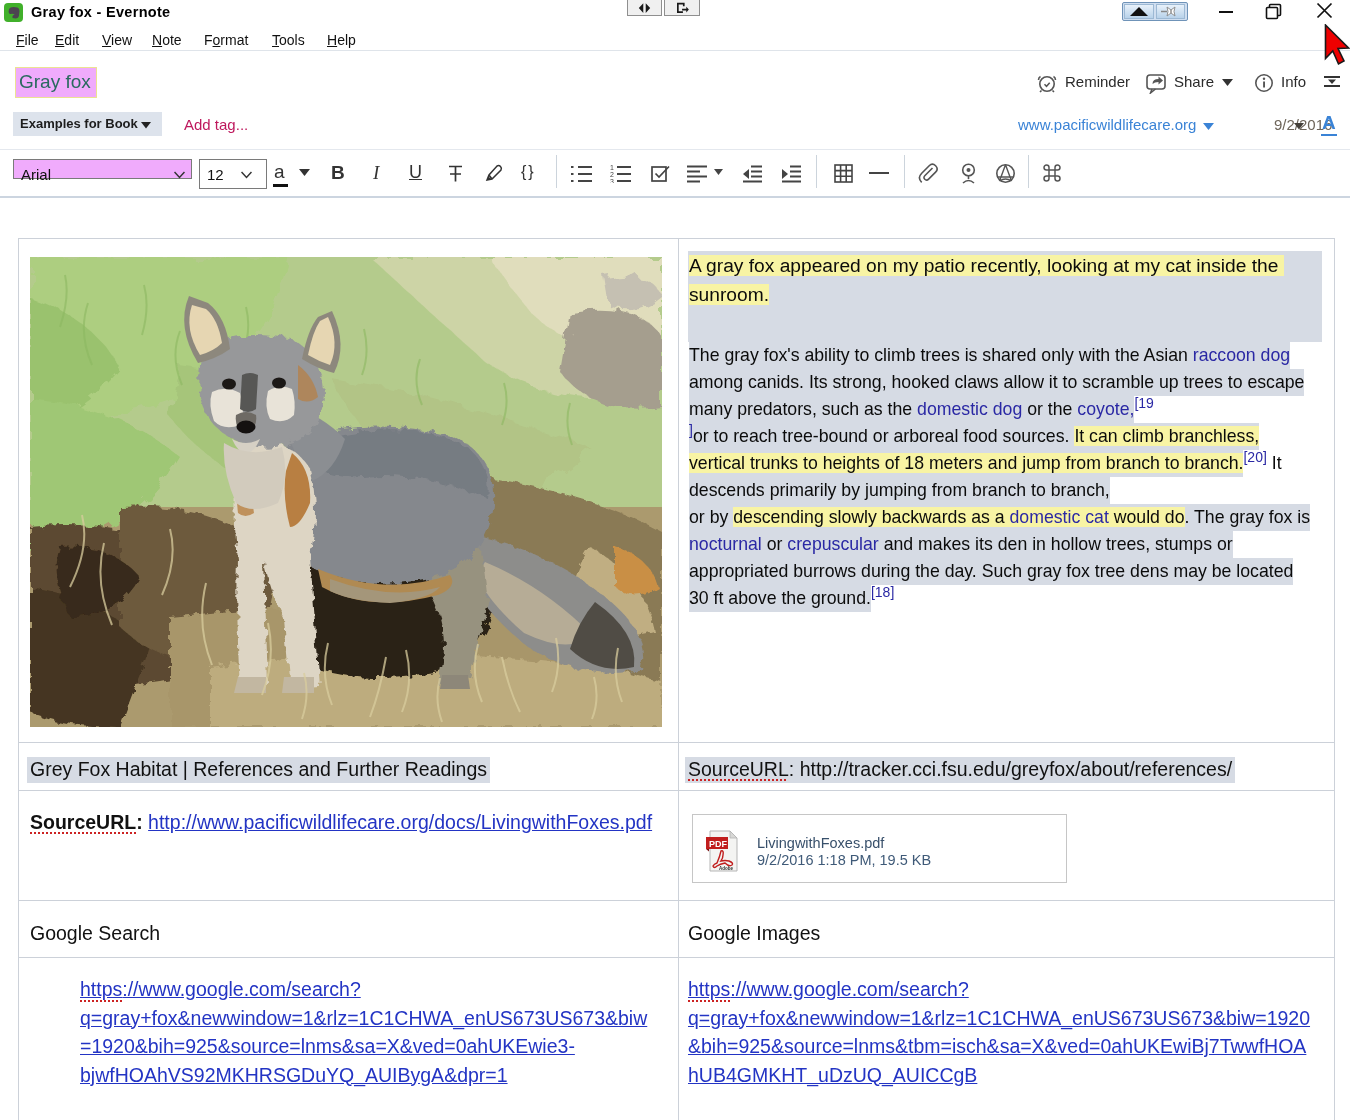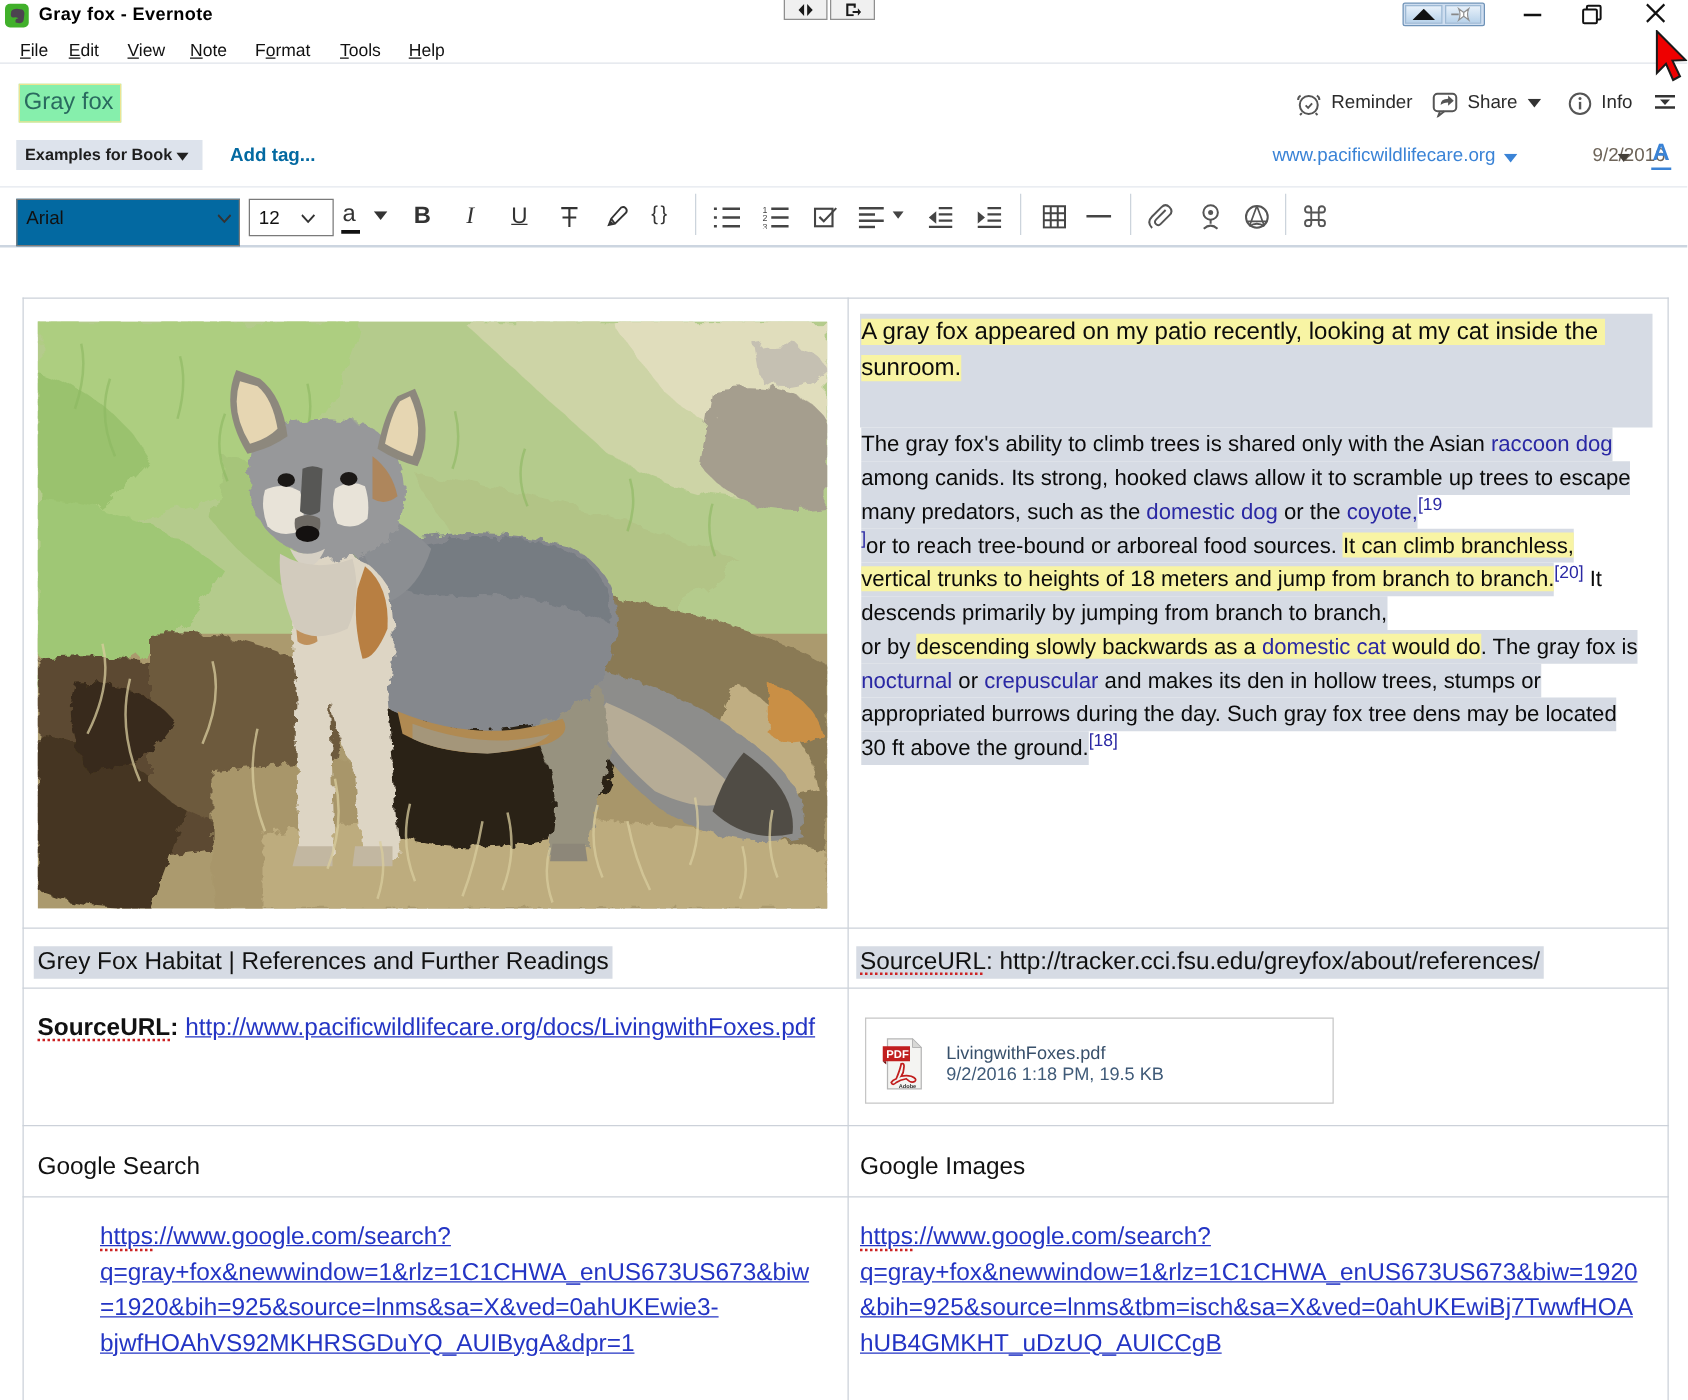--- a/index.html
+++ b/index.html
@@ -62,21 +62,21 @@
   <span class="abs" style="left:16px;top:0;"><u>F</u>ile</span>
   <span class="abs" style="left:55px;top:0;"><u>E</u>dit</span>
   <span class="abs" style="left:102px;top:0;text-align:center;"><u>V</u>iew</span>
   <span class="abs" style="left:152px;top:0;text-align:right;"><u>N</u>ote</span>
   <span class="abs" style="left:204px;top:0;">F<u>o</u>rmat</span>
   <span class="abs" style="left:272px;top:0;"><u>T</u>ools</span>
   <span class="abs" style="left:327px;top:0;"><u>H</u>elp</span>
 </div>
 <div class="abs" style="left:0;top:50px;width:1350px;height:1px;background:#dfe4ea;"></div>
 
-<div class="abs" style="left:15px;top:67px;background:#86efac;border:1px solid #ece391;padding:3px 5px 4px 3px;font-size:19px;color:#2a6a5f;">Gray fox</div>
+<div class="abs" style="left:15px;top:67px;background:#f0abfc;border:1px solid #ece391;padding:3px 5px 4px 3px;font-size:19px;color:#2a6a5f;">Gray fox</div>
 
 <div class="abs" style="left:1036px;top:71px;width:310px;height:24px;font-size:15px;color:#2b2b2b;">
   <svg class="abs" style="left:0;top:2px;" width="22" height="20" viewBox="0 0 22 20">
     <circle cx="11" cy="11" r="7.2" fill="none" stroke="#555" stroke-width="1.6"></circle>
     <path d="M8.5 11.3 l2 2 l3.2 -3.6" fill="none" stroke="#555" stroke-width="1.5"></path>
     <path d="M4.5 3.5 Q2.5 4.5 2.5 7" fill="none" stroke="#555" stroke-width="1.6"></path>
     <path d="M17.5 3.5 Q19.5 4.5 19.5 7" fill="none" stroke="#555" stroke-width="1.6"></path>
     <path d="M5.5 17.5 L4 19 M16.5 17.5 L18 19" stroke="#555" stroke-width="1.6"></path>
   </svg>
   <span class="abs" style="left:29px;top:2px;">Reminder</span>
@@ -100,36 +100,36 @@
     <rect x="0" y="9" width="16" height="2" fill="#333"></rect>
     <path d="M4 3.5 h8 l-4 4.5 z" fill="#333"></path>
   </svg>
 </div>
 
 <div class="abs" style="left:13px;top:112px;width:149px;height:24px;background:#dde3ec;"></div>
 <div class="abs" style="left:20px;top:116px;font-size:13px;font-weight:bold;color:#1d1d1d;">Examples for Book</div>
 <svg class="abs" style="left:141px;top:122px;" width="10" height="7" viewBox="0 0 10 7">
     <path d="M0 0 h10 l-5 6.5 z" fill="#222"></path>
   </svg>
-<div class="abs" style="left:184px;top:116px;font-size:15px;color:#0369a1;font-weight:bold;">Add tag...</div>
+<div class="abs" style="left:184px;top:116px;font-size:15px;color:#be185d;">Add tag...</div>
 
 <div class="abs" style="left:1018px;top:116px;font-size:15px;color:#3a83d6;">www.pacificwildlifecare.org</div>
 <svg class="abs" style="left:1203px;top:123px;" width="11" height="8" viewBox="0 0 11 8">
     <path d="M0 0 h11 l-5.5 7 z" fill="#3a83d6"></path>
   </svg>
 <div class="abs" style="left:1233px;top:116px;font-size:15px;color:#6d6459;margin-left:41px;">9/2/2016</div>
 <svg class="abs" style="left:1294px;top:123px;" width="10" height="7" viewBox="0 0 10 7">
     <path d="M0 0 h10 l-5 6.5 z" fill="#443f39"></path>
   </svg>
 <div class="abs" style="left:1321px;top:112px;font-size:19px;font-weight:bold;color:#3a83d6;border-bottom:2px solid #3a83d6;padding:0 1px 0 1px;">A</div>
 
 <div class="abs" style="left:0;top:149px;width:1350px;height:1px;background:#e4e8ee;"></div>
 <div class="abs" style="left:0;top:196px;width:1350px;height:2px;background:#ccd5e0;"></div>
 
-<div class="abs" style="left:13px;top:159px;width:179px;height:38px;background:#0369a1;border:1px solid #7a7a7a;box-sizing:border-box;">
+<div class="abs" style="left:13px;top:159px;width:179px;height:20px;background:#f0abfc;border:1px solid #7a7a7a;box-sizing:border-box;">
   <span class="abs" style="left:7px;top:6px;font-size:15px;color:#111;">Arial</span>
   <svg class="abs" style="left:160px;top:11px;" width="11" height="8" viewBox="0 0 11 8">
       <path d="M0.5 1 L5.5 6.5 L10.5 1" fill="none" stroke="#333" stroke-width="1.5"></path>
     </svg>
 </div>
 <div class="abs" style="left:199px;top:159px;width:68px;height:30px;background:#fff;border:1px solid #7a7a7a;box-sizing:border-box;">
   <span class="abs" style="left:7px;top:6px;font-size:15px;color:#111;">12</span>
   <svg class="abs" style="left:41px;top:11px;" width="11" height="8" viewBox="0 0 11 8">
       <path d="M0.5 1 L5.5 6.5 L10.5 1" fill="none" stroke="#333" stroke-width="1.5"></path>
     </svg>

